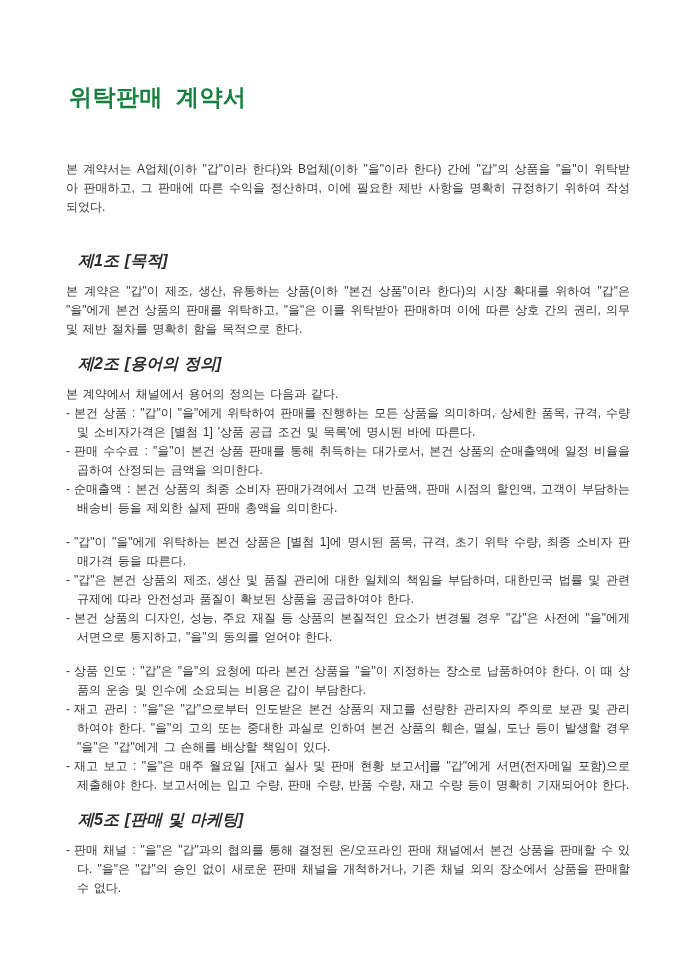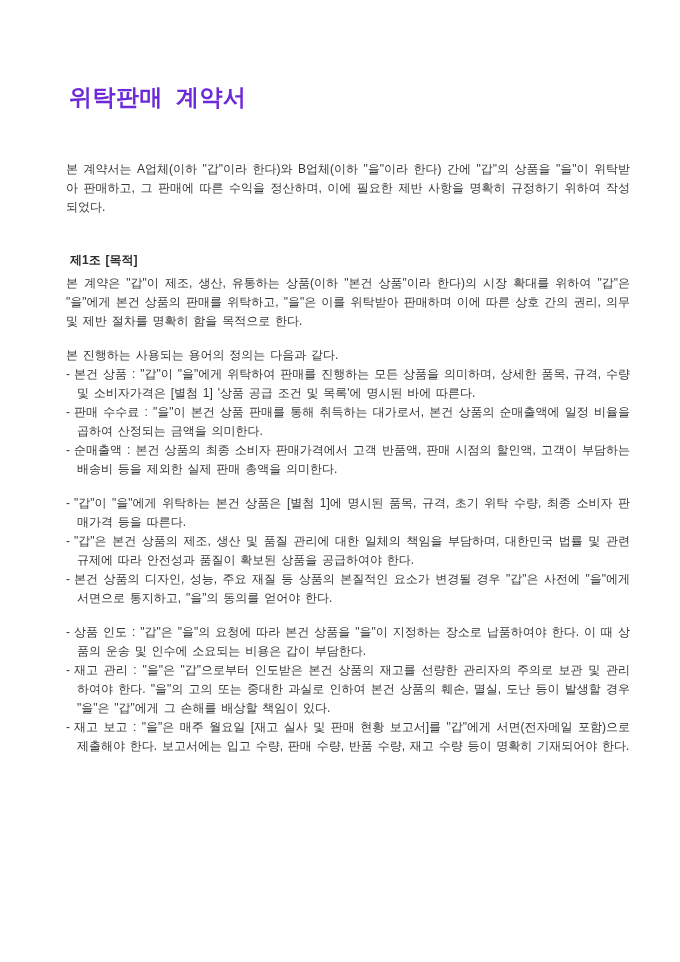--- a/index.html
+++ b/index.html
@@ -11,42 +11,43 @@
     background: #ffffff;
     padding: 84px 50px 0 66px;
     overflow: hidden;
     font-family: "Liberation Sans", "DejaVu Sans", sans-serif;
   }
   .doc-title {
     margin: 0 0 0 3px;
     font-size: 23px;
     line-height: 26px;
     font-weight: 700;
-    color: #6d28d9;
+    color: #15803d;
     letter-spacing: 0.5px;
     word-spacing: 6px;
   }
   .body-text {
     margin: 0;
     font-size: 12px;
     line-height: 19px;
     color: #363636;
     text-align: justify;
     word-spacing: 1.5px;
   }
   .intro { margin-top: 50px; }
   .article { margin-top: 15px; }
   .article.first { margin-top: 34px; }
   .article-heading {
-    margin: 4px;
-    font-size: 12px;
+    margin: 12px;
+    font-size: 16px;
     line-height: 19px;
     font-weight: 700;
     color: #2c2c2c;
     word-spacing: 1.5px;
+    font-style: italic;
   }
   .bullet {
     padding-left: 11px;
     text-indent: -11px;
   }
   .marker { margin-right: 4px; }
 </style>
 </head>
 <body>
 
@@ -55,32 +56,37 @@
   <h1 class="doc-title">위탁판매 계약서</h1>
 
   <p class="body-text intro">본 계약서는 A업체(이하 "갑"이라 한다)와 B업체(이하 "을"이라 한다) 간에 "갑"의 상품을 "을"이 위탁받아 판매하고, 그 판매에 따른 수익을 정산하며, 이에 필요한 제반 사항을 명확히 규정하기 위하여 작성되었다.</p>
 
   <section class="article first">
     <h2 class="article-heading">제1조 [목적]</h2>
     <p class="body-text">본 계약은 "갑"이 제조, 생산, 유통하는 상품(이하 "본건 상품"이라 한다)의 시장 확대를 위하여 "갑"은 "을"에게 본건 상품의 판매를 위탁하고, "을"은 이를 위탁받아 판매하며 이에 따른 상호 간의 권리, 의무 및 제반 절차를 명확히 함을 목적으로 한다.</p>
   </section>
 
   <section class="article">
-    <p class="body-text">본 진행하는 사용되는 용어의 정의는 다음과 같다.</p>
+    <h2 class="article-heading">제2조 [용어의 정의]</h2>
+    <p class="body-text">본 계약에서 채널에서 용어의 정의는 다음과 같다.</p>
     <div class="body-text bullet"><span class="marker">-</span><span>본건 상품 : "갑"이 "을"에게 위탁하여 판매를 진행하는 모든 상품을 의미하며, 상세한 품목, 규격, 수량 및 소비자가격은 [별첨 1] '상품 공급 조건 및 목록'에 명시된 바에 따른다.</span></div>
     <div class="body-text bullet"><span class="marker">-</span><span>판매 수수료 : "을"이 본건 상품 판매를 통해 취득하는 대가로서, 본건 상품의 순매출액에 일정 비율을 곱하여 산정되는 금액을 의미한다.</span></div>
     <div class="body-text bullet"><span class="marker">-</span><span>순매출액 : 본건 상품의 최종 소비자 판매가격에서 고객 반품액, 판매 시점의 할인액, 고객이 부담하는 배송비 등을 제외한 실제 판매 총액을 의미한다.</span></div>
   </section>
 
   <section class="article">
     <div class="body-text bullet"><span class="marker">-</span><span>"갑"이 "을"에게 위탁하는 본건 상품은 [별첨 1]에 명시된 품목, 규격, 초기 위탁 수량, 최종 소비자 판매가격 등을 따른다.</span></div>
     <div class="body-text bullet"><span class="marker">-</span><span>"갑"은 본건 상품의 제조, 생산 및 품질 관리에 대한 일체의 책임을 부담하며, 대한민국 법률 및 관련 규제에 따라 안전성과 품질이 확보된 상품을 공급하여야 한다.</span></div>
     <div class="body-text bullet"><span class="marker">-</span><span>본건 상품의 디자인, 성능, 주요 재질 등 상품의 본질적인 요소가 변경될 경우 "갑"은 사전에 "을"에게 서면으로 통지하고, "을"의 동의를 얻어야 한다.</span></div>
   </section>
 
   <section class="article">
     <div class="body-text bullet"><span class="marker">-</span><span>상품 인도 : "갑"은 "을"의 요청에 따라 본건 상품을 "을"이 지정하는 장소로 납품하여야 한다. 이 때 상품의 운송 및 인수에 소요되는 비용은 갑이 부담한다.</span></div>
     <div class="body-text bullet"><span class="marker">-</span><span>재고 관리 : "을"은 "갑"으로부터 인도받은 본건 상품의 재고를 선량한 관리자의 주의로 보관 및 관리하여야 한다. "을"의 고의 또는 중대한 과실로 인하여 본건 상품의 훼손, 멸실, 도난 등이 발생할 경우 "을"은 "갑"에게 그 손해를 배상할 책임이 있다.</span></div>
     <div class="body-text bullet"><span class="marker">-</span><span>재고 보고 : "을"은 매주 월요일 [재고 실사 및 판매 현황 보고서]를 "갑"에게 서면(전자메일 포함)으로 제출해야 한다. 보고서에는 입고 수량, 판매 수량, 반품 수량, 재고 수량 등이 명확히 기재되어야 한다.</span></div>
   </section>
 
+  <section class="article">
+    <h2 class="article-heading">제5조 [판매 및 마케팅]</h2>
+    <div class="body-text bullet"><span class="marker">-</span><span>판매 채널 : "을"은 "갑"과의 협의를 통해 결정된 온/오프라인 판매 채널에서 본건 상품을 판매할 수 있다. "을"은 "갑"의 승인 없이 새로운 판매 채널을 개척하거나, 기존 채널 외의 장소에서 상품을 판매할 수 없다.</span></div>
+  </section>
 
 </div>
 
 </body></html>

